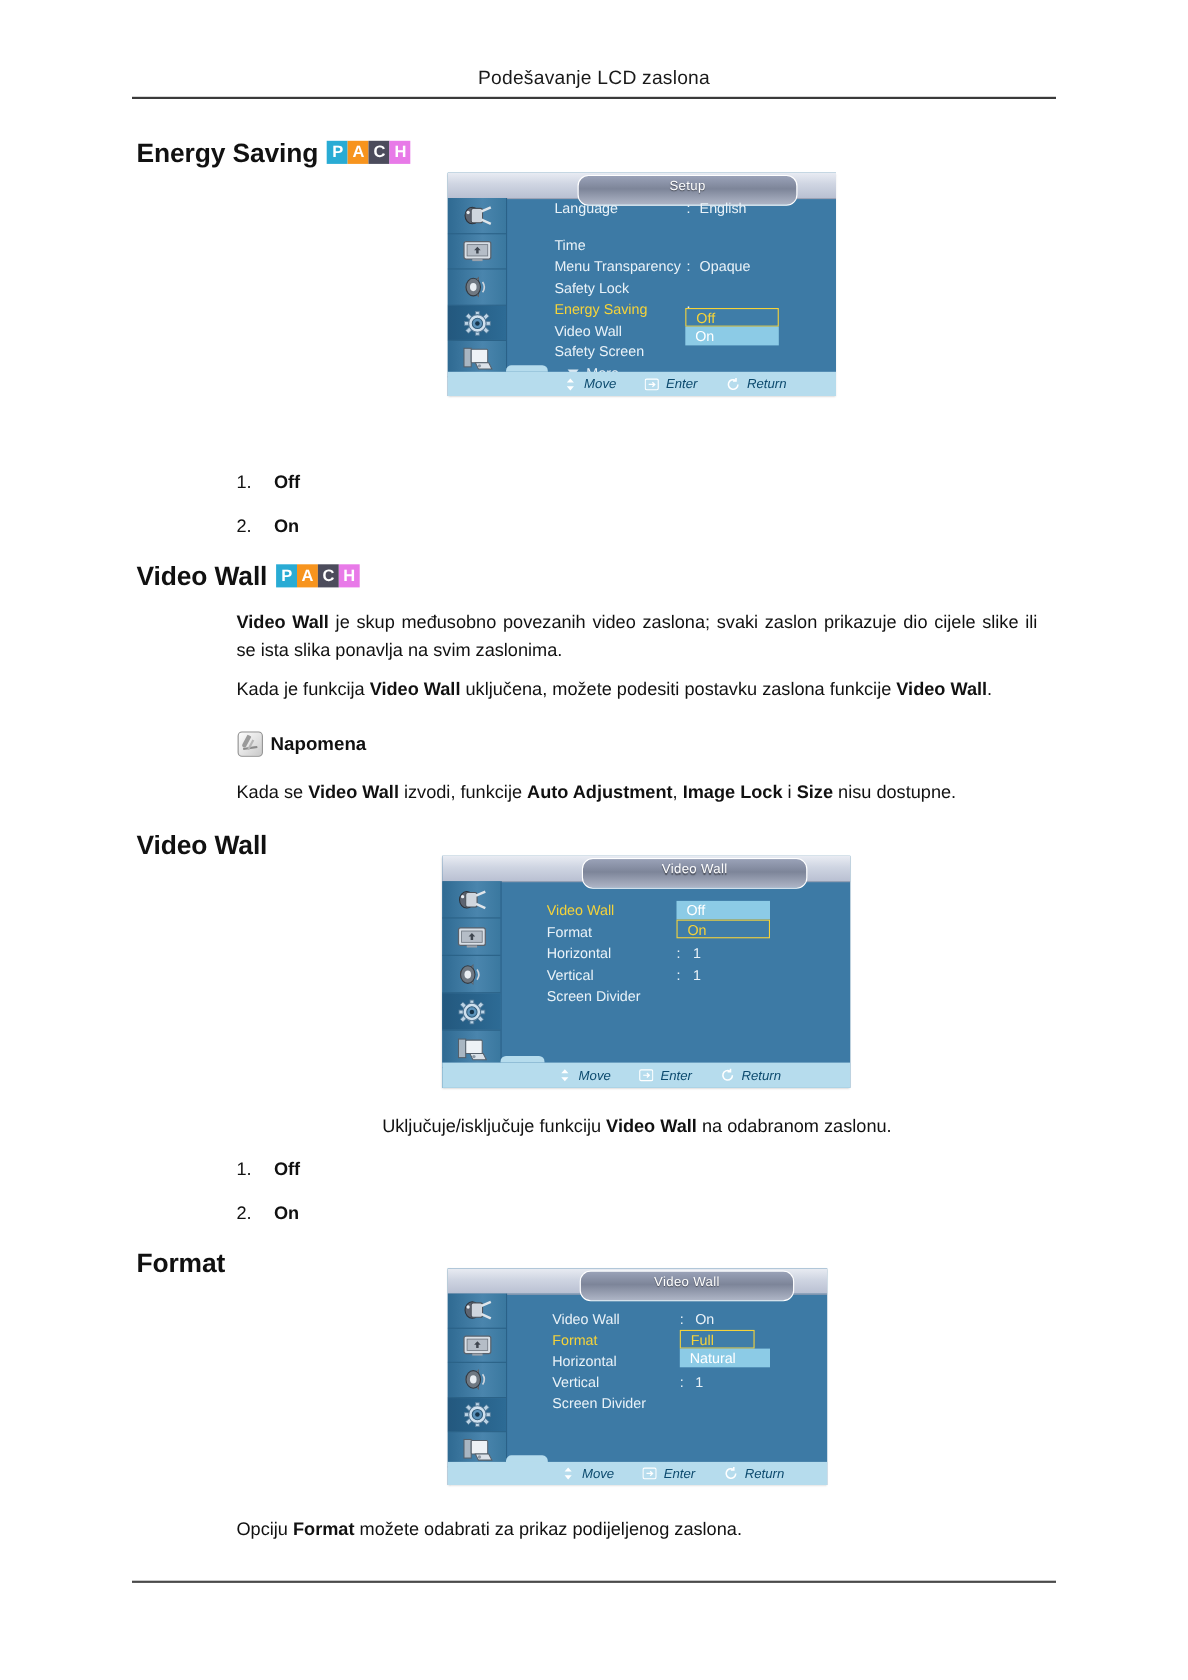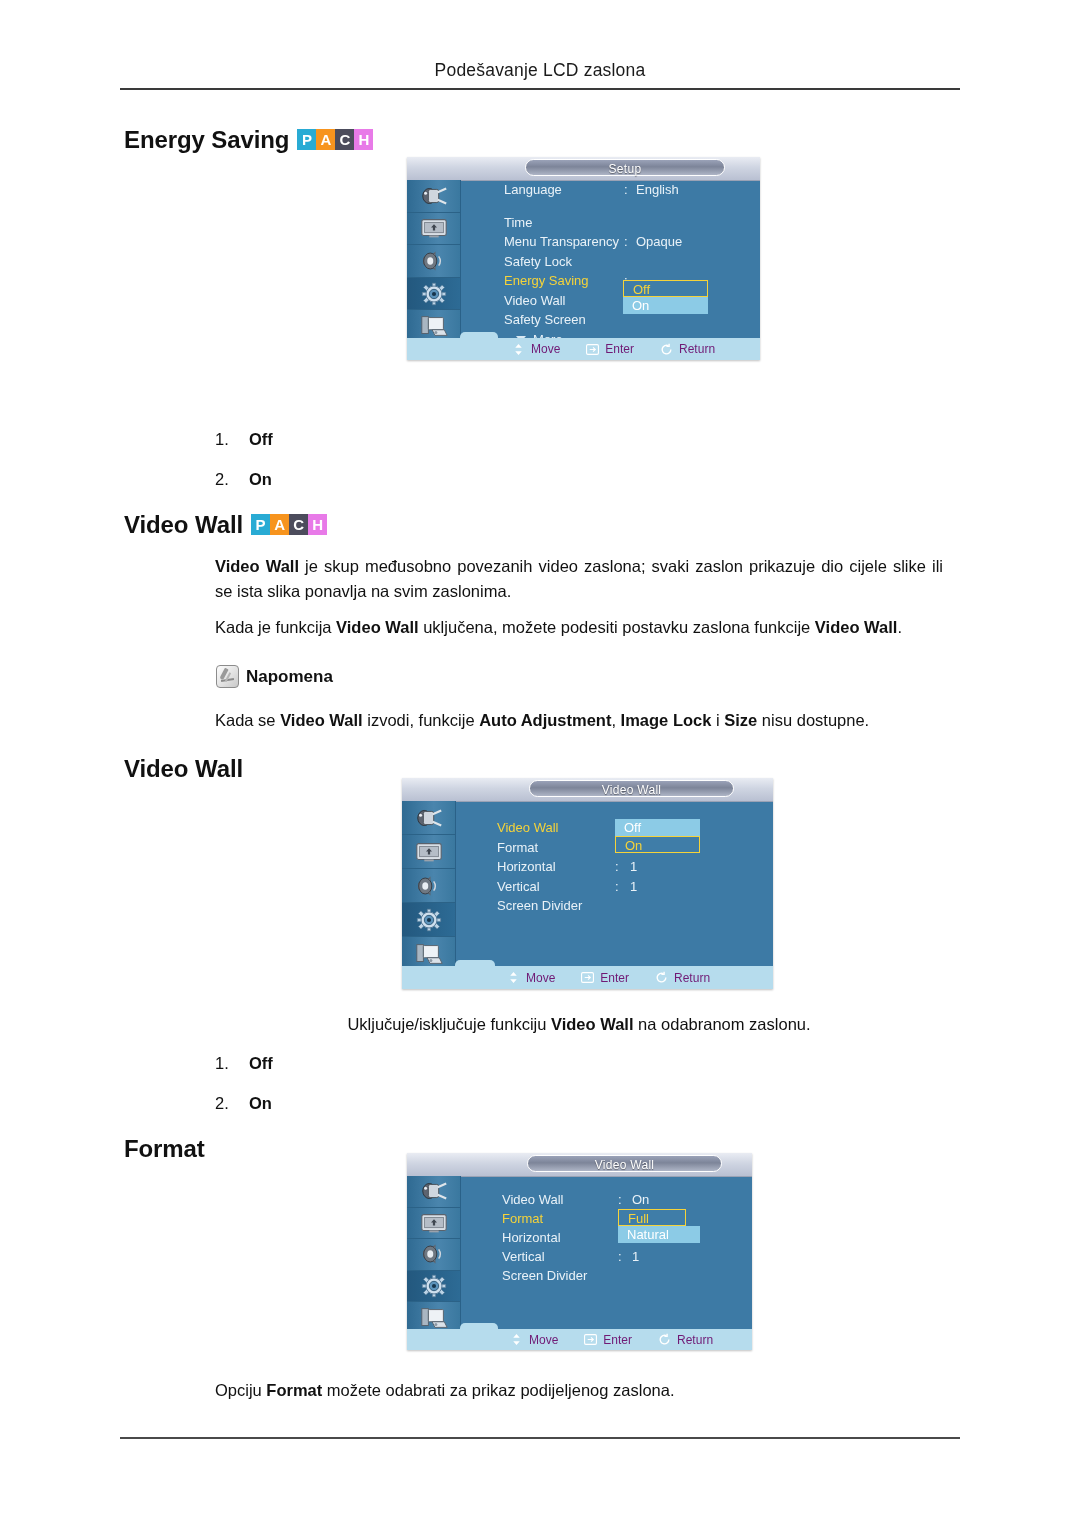--- a/index.html
+++ b/index.html
@@ -149,21 +149,21 @@
     position: absolute;
     left: 0; top: 0;
     width: 100%;
     height: 23px;
     background: linear-gradient(180deg,#e9ecf3 0%, #cfd5e2 45%, #b9c0d2 100%);
     border-bottom: 1px solid #9aa2b5;
   }
   .osd-titlepill {
     position: absolute;
     top: 2px;
-    height: 17px;
+    height: 28px;
     border-radius: 10px;
     background: linear-gradient(180deg,#9aa2b8 0%, #7d8599 45%, #aeb5c6 100%);
     border: 1px solid #ffffff;
     color: #ffffff;
     font-size: 12px;
     line-height: 19px;
     text-align: center;
     text-shadow: 0 1px 1px rgba(0,0,0,.45);
     letter-spacing: .3px;
     box-sizing: border-box;
@@ -249,22 +249,23 @@
     width: 100%;
     height: 22px;
     background: #b6dced;
   }
   .osd-footer-inner {
     position: absolute;
     left: 0; top: 0; height: 22px;
     display:flex;
     align-items:center;
     gap: 26px;
-    color:#701a75;
+    color:#0c4a6e;
     font-size: 12px;
+    font-style: italic;
   }
   .fitem { display:flex; align-items:center; gap: 6px; white-space: nowrap; }
   .ficon { width: 13px; height: 13px; display:block; }
 
   .osd-footer-tab {
     position:absolute;
     bottom: 22px;
     height: 6px;
     background: #b6dced;
     border-radius: 5px 5px 0 0;

